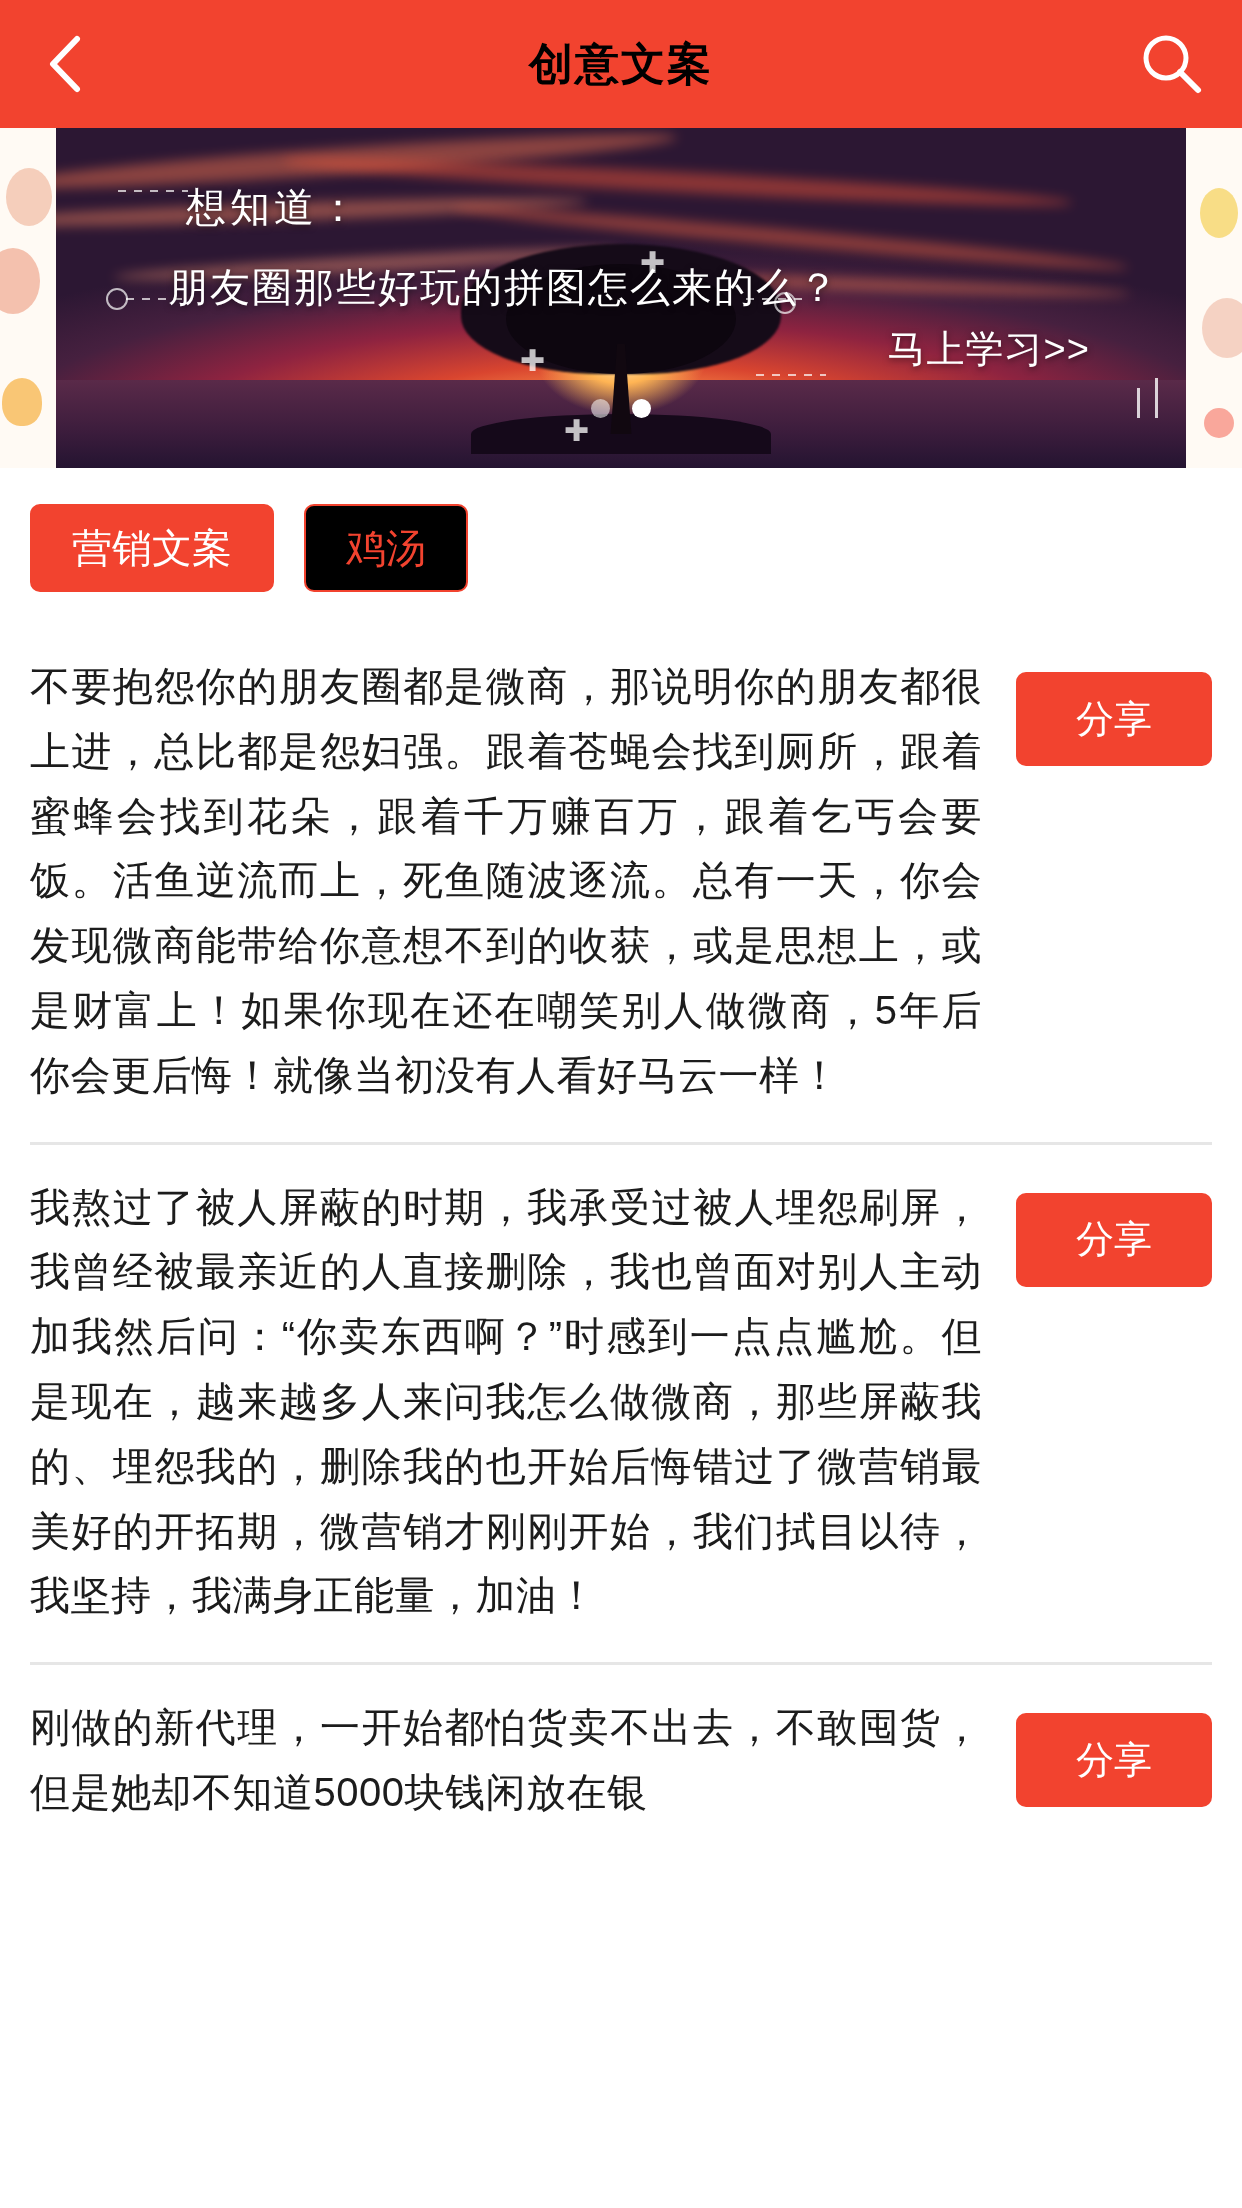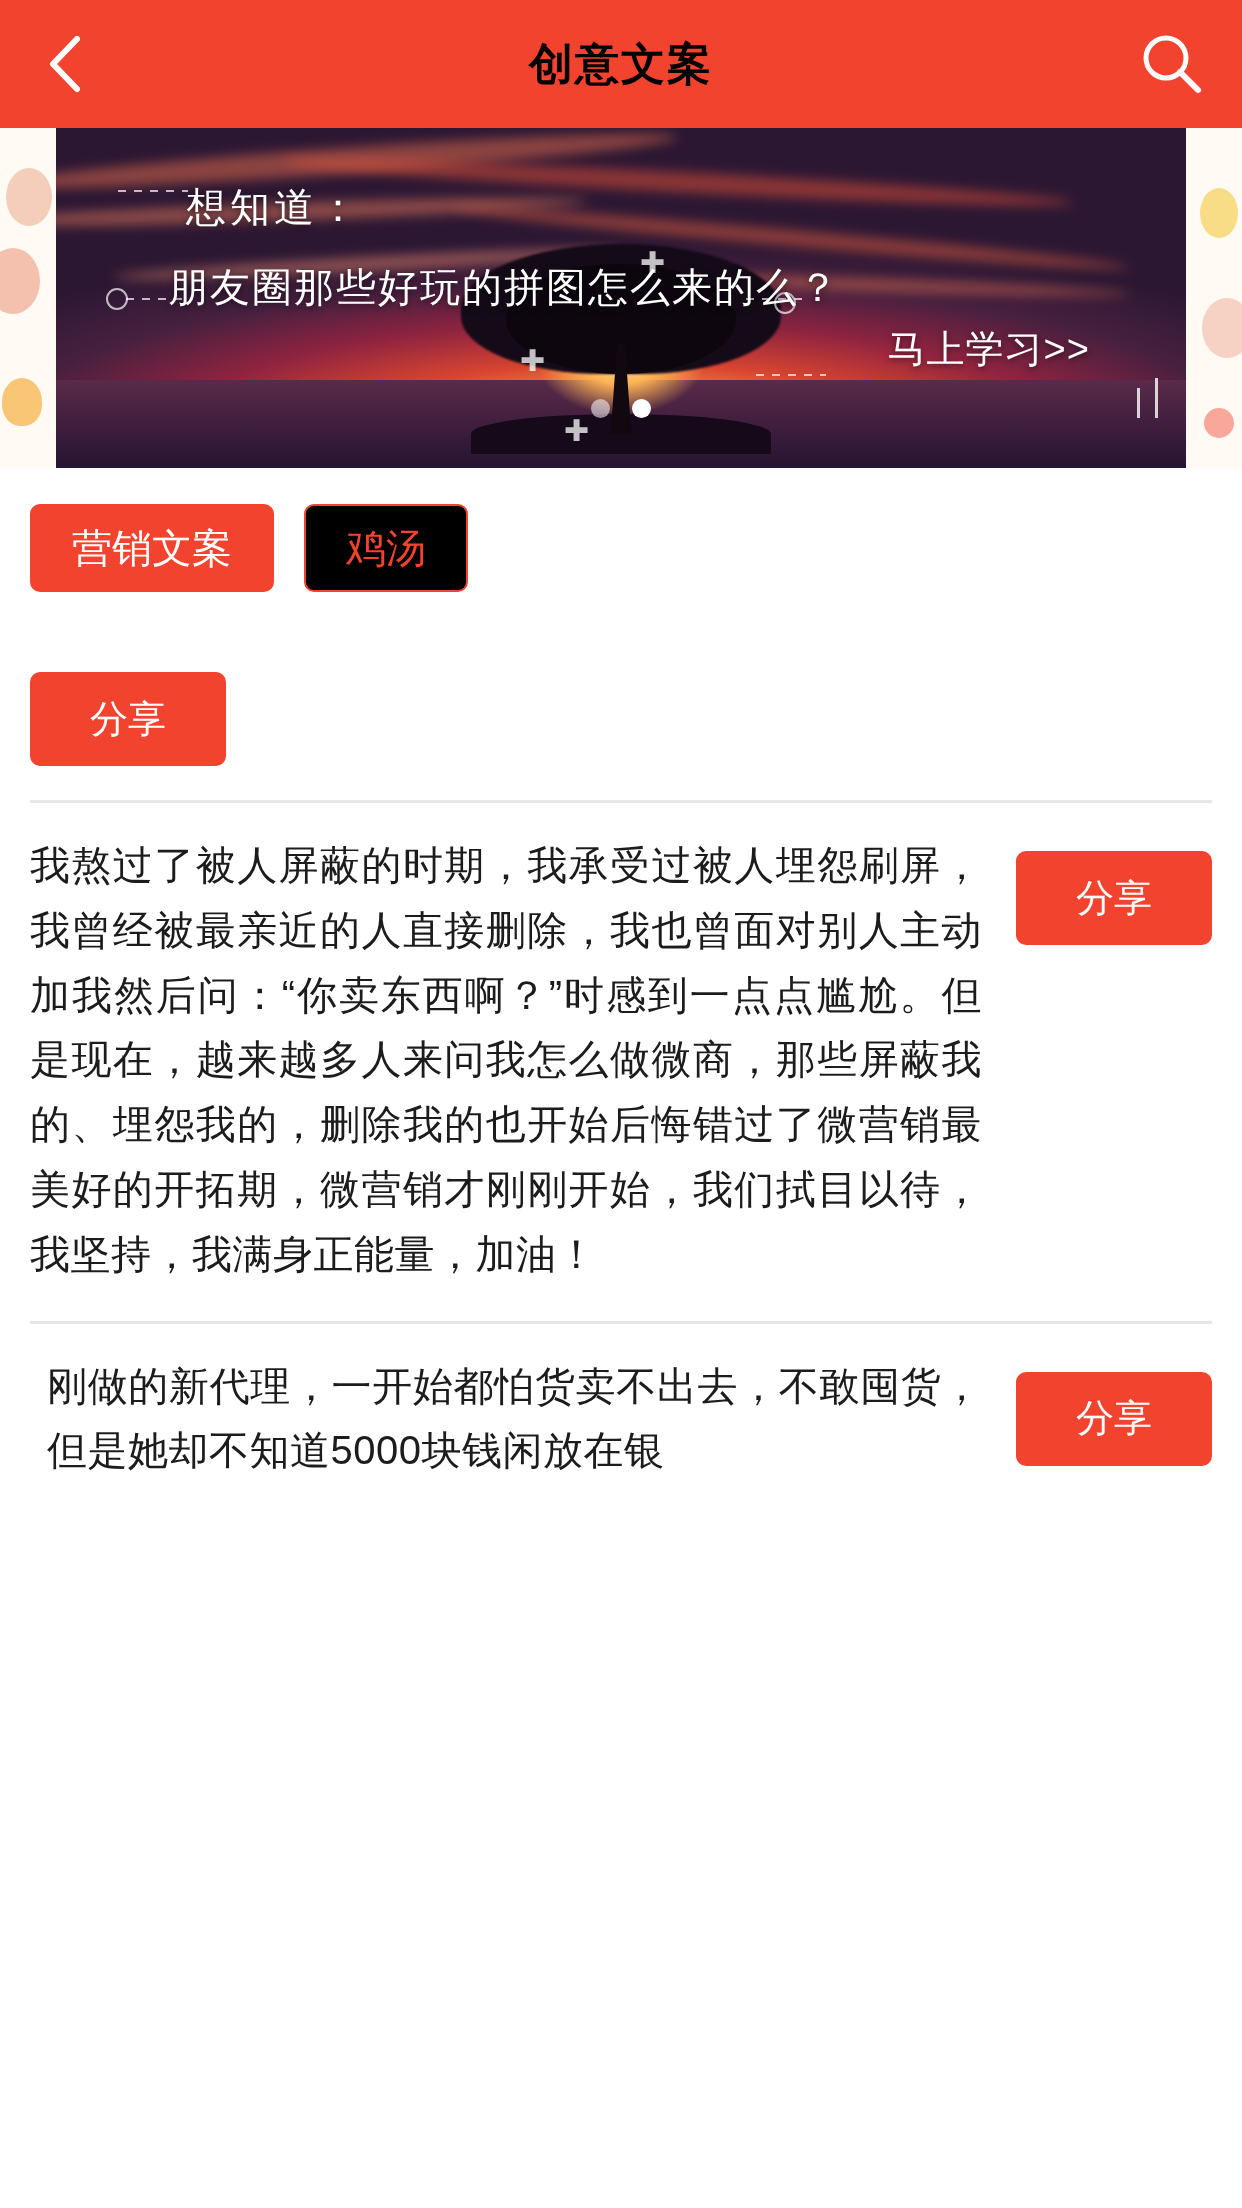--- a/index.html
+++ b/index.html
@@ -247,21 +247,21 @@
   }
 
   
   .list { padding:0 30px; }
   .item {
     display:flex;
     align-items:flex-start;
     padding:30px 0 34px 0;
     border-bottom:3px solid #e6e6e6;
   }
-  .item:last-child { border-bottom:none;margin-left:17px; }
+  .item:last-child { border-bottom:none; }
   .item-text {
     flex:1 1 auto;
     font-size:40px;
     line-height:1.62;
     color:#1c1c1c;
     text-align:justify;
     padding-right:34px;
     letter-spacing:.5px;
   }
   .share-btn {
@@ -347,20 +347,21 @@
 </div>
 
 <div class="tabs">
   <div class="tab active">营销文案</div>
   <div class="tab">鸡汤</div>
 </div>
 
 <div class="list">
 
   <div class="item">
+    <div class="item-text">不要抱怨你的朋友圈都是微商，那说明你的朋友都很上进，总比都是怨妇强。跟着苍蝇会找到厕所，跟着蜜蜂会找到花朵，跟着千万赚百万，跟着乞丐会要饭。活鱼逆流而上，死鱼随波逐流。总有一天，你会发现微商能带给你意想不到的收获，或是思想上，或是财富上！如果你现在还在嘲笑别人做微商，5年后你会更后悔！就像当初没有人看好马云一样！</div>
     <button class="share-btn">分享</button>
   </div>
 
   <div class="item">
     <div class="item-text">我熬过了被人屏蔽的时期，我承受过被人埋怨刷屏，我曾经被最亲近的人直接删除，我也曾面对别人主动加我然后问：“你卖东西啊？”时感到一点点尴尬。但是现在，越来越多人来问我怎么做微商，那些屏蔽我的、埋怨我的，删除我的也开始后悔错过了微营销最美好的开拓期，微营销才刚刚开始，我们拭目以待，我坚持，我满身正能量，加油！</div>
     <button class="share-btn">分享</button>
   </div>
 
   <div class="item">
     <div class="item-text">刚做的新代理，一开始都怕货卖不出去，不敢囤货，但是她却不知道5000块钱闲放在银</div>

